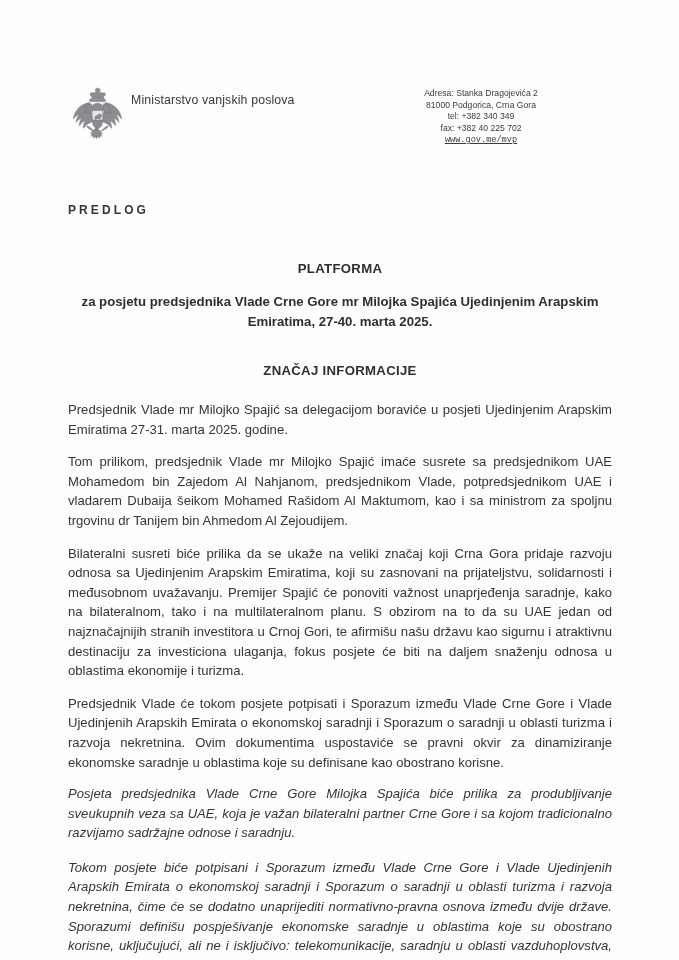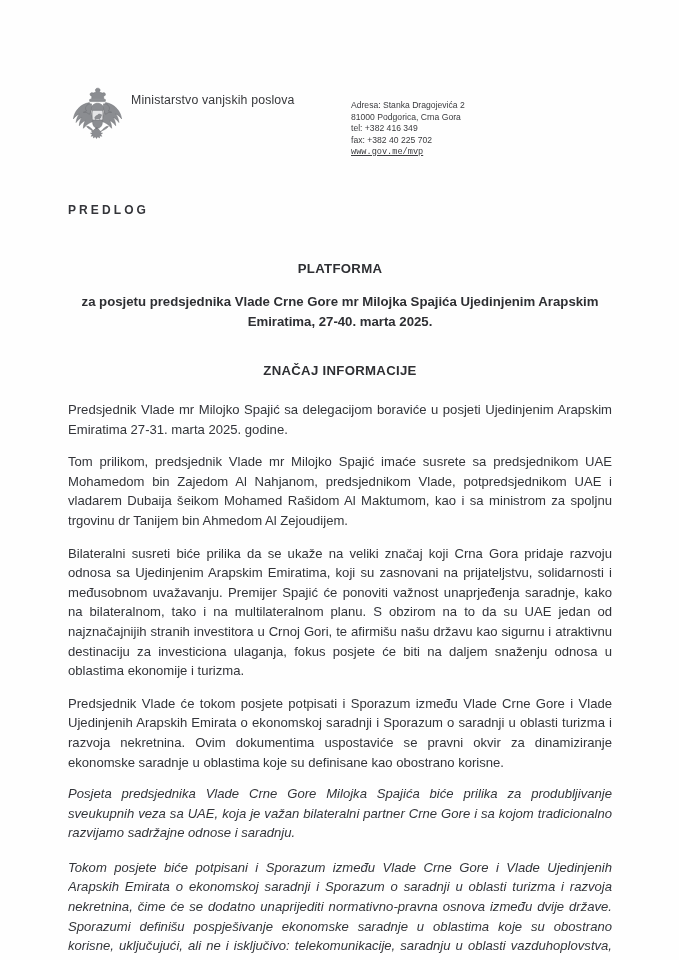--- a/index.html
+++ b/index.html
@@ -47,22 +47,22 @@
   .org-lines div {
     font-size: 12.3px;
     line-height: 19.5px;
     color: #37383b;
     letter-spacing: 0.15px;
     white-space: nowrap;
   }
   .address {
     position: absolute;
     right: 68px;
-    top: 20px;
-    text-align: left;
+    top: 8px;
+    text-align: center;
     width: 260px;
   }
   .address div {
     font-size: 8.6px;
     line-height: 11.6px;
     color: #3a3b3e;
     white-space: nowrap;
   }
   .address div.url {
     text-decoration: underline;
@@ -173,21 +173,21 @@
       </svg>
     </div>
 
     <div class="org-lines">
       <div>Ministarstvo vanjskih poslova</div>
     </div>
 
     <div class="address">
       <div>Adresa: Stanka Dragojevića 2</div>
       <div>81000 Podgorica, Crna Gora</div>
-      <div>tel: +382 416 349</div>
+      <div>tel: +382 340 349</div>
       <div>fax: +382 40 225 702</div>
       <div class="url">www.gov.me/mvp</div>
     </div>
   </div>
 
   <div class="content">
 
     <div class="predlog">PREDLOG</div>
 
     <div class="doc-title">

